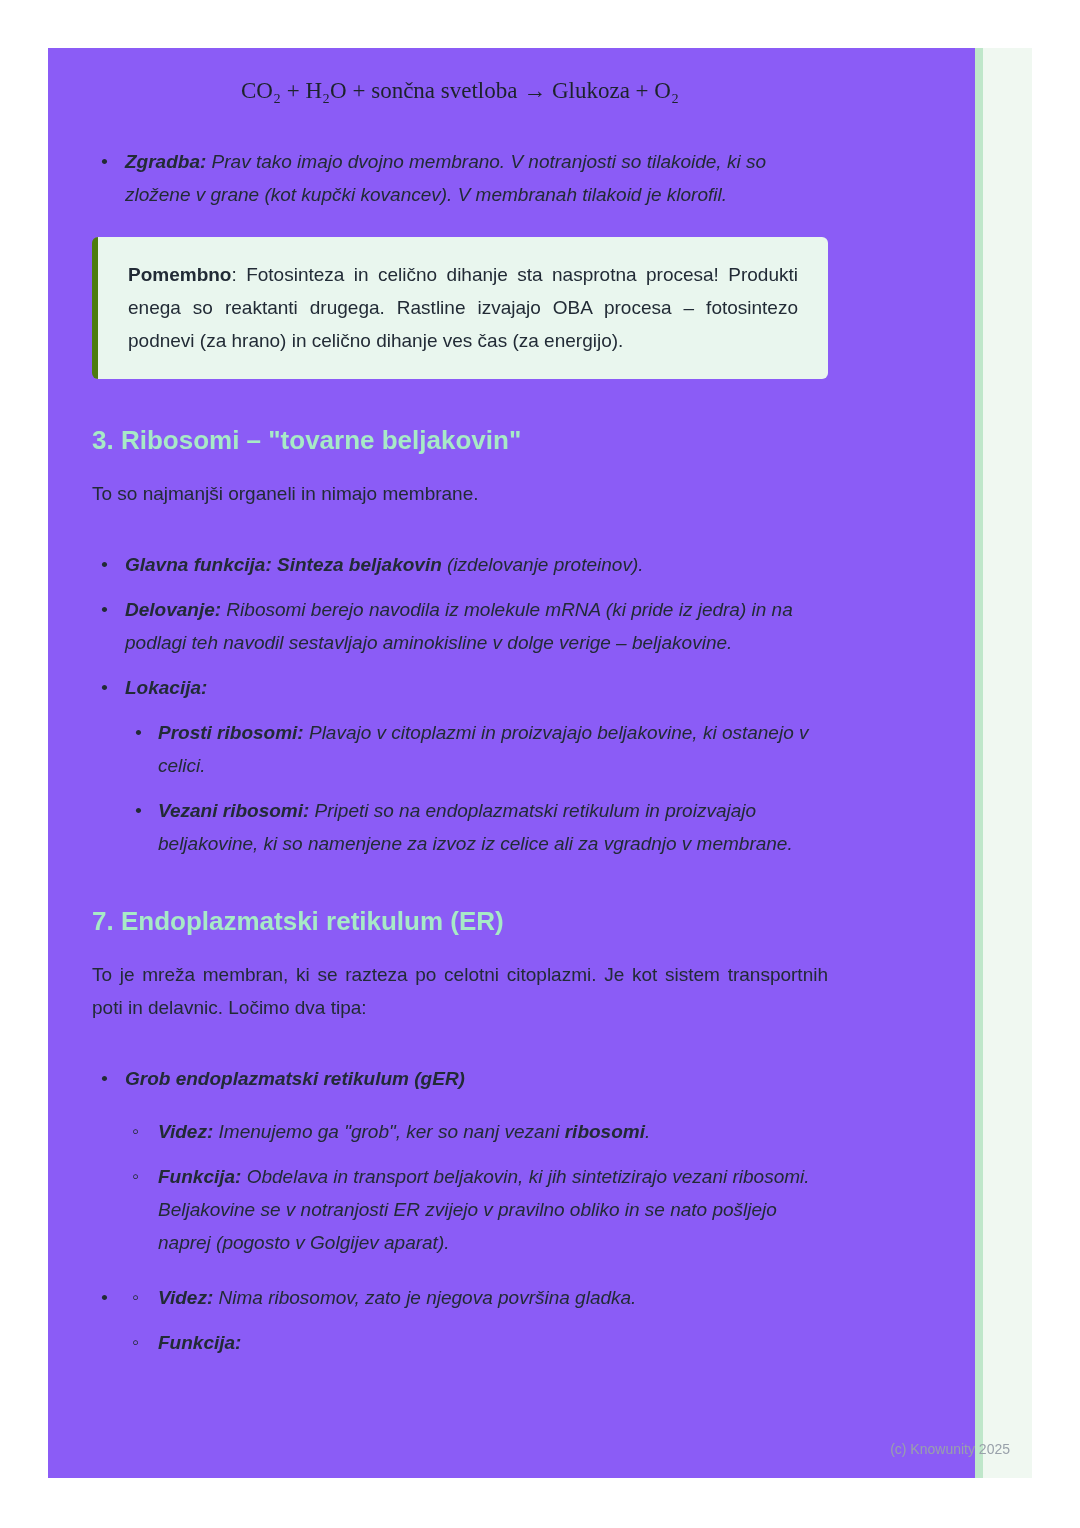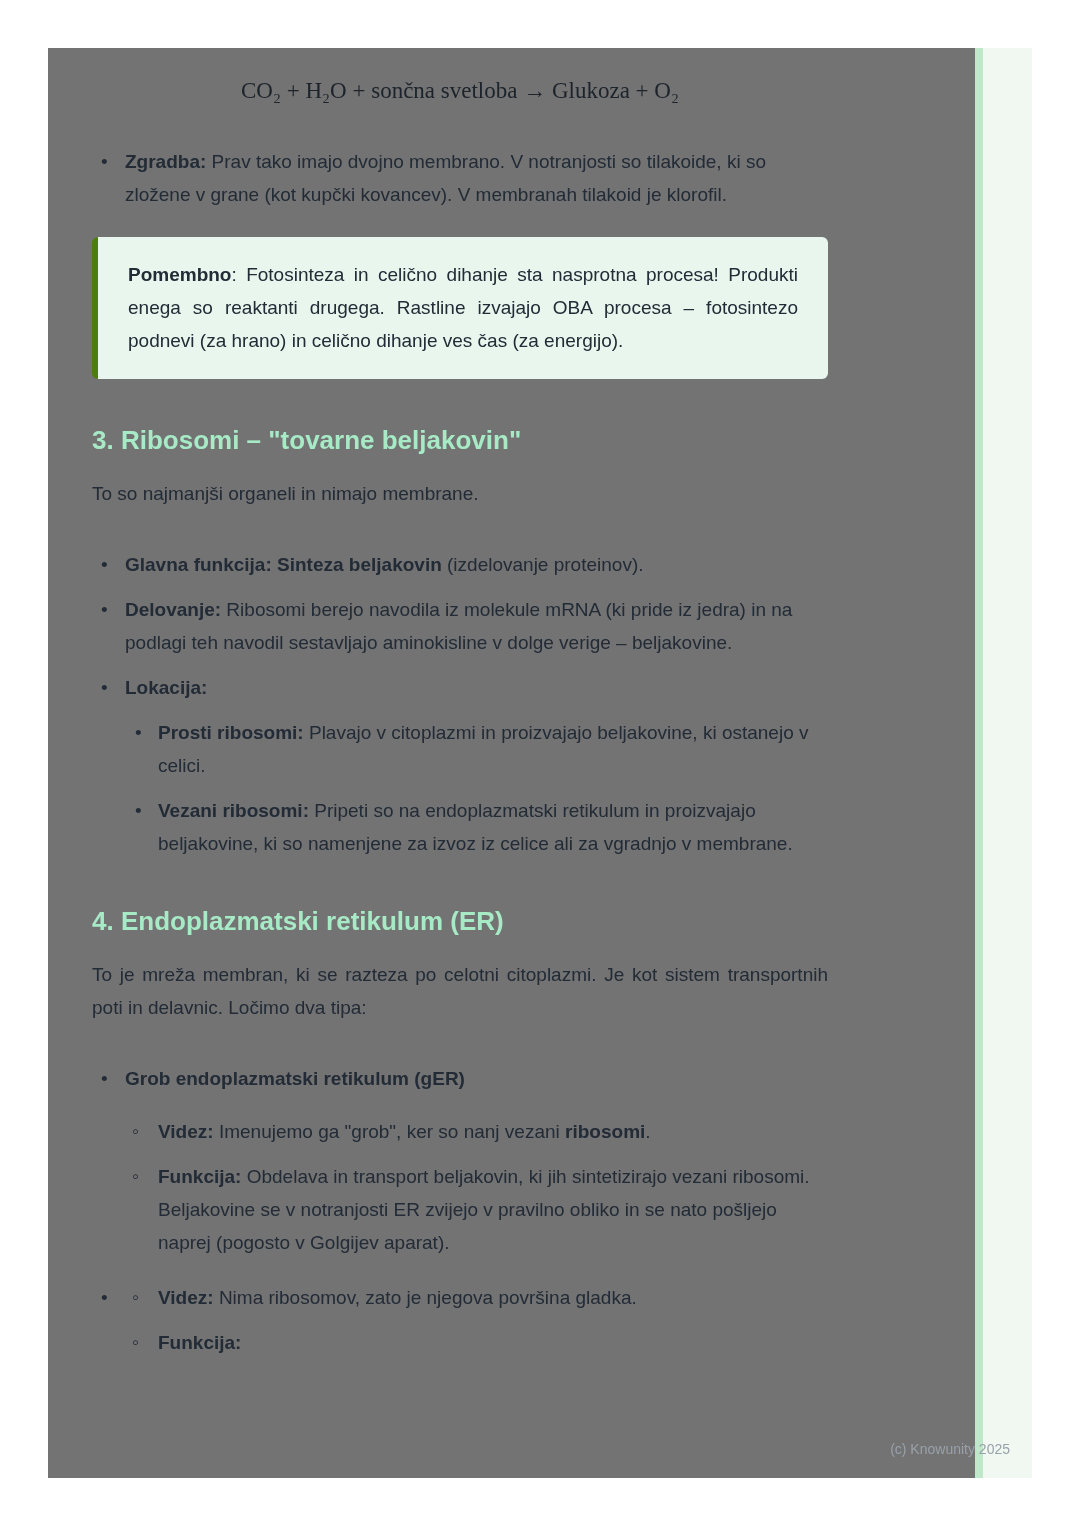--- a/index.html
+++ b/index.html
@@ -3,21 +3,21 @@
 <meta charset="utf-8">
 <style>
   * { margin: 0; padding: 0; box-sizing: border-box; }
   html, body { width: 1080px; height: 1528px; background: #ffffff; font-family: "Liberation Sans", sans-serif; }
   body { position: relative; overflow: hidden; }
 
   .page-card {
     position: absolute;
     left: 48px; top: 48px;
     width: 984px; height: 1430px;
-    background: #737373;
+    background: #8b5cf6;
   }
 
   .edge-strip {
     position: absolute;
     right: 0; top: 0; bottom: 0;
     width: 57px;
     background: #f0f8f1;
     border-left: 8px solid #bfe7ca;
   }
 
@@ -35,21 +35,21 @@
     text-align: center;
     font-family: "Liberation Serif", "DejaVu Serif", serif;
     font-size: 23px;
     line-height: 33px;
     color: #1c232b;
   }
 
   .b { font-weight: 700; }
 
   ul.lvl1 { list-style: none; margin-top: 38px; }
-  ul.lvl1 > li { position: relative; padding-left: 33px; margin-bottom: 12px; }
+  ul.lvl1 > li { position: relative; padding-left: 33px; margin-bottom: 12px; font-style: italic; }
   ul.lvl1 > li::before {
     content: "\2022";
     position: absolute; left: 9px; top: 0;
     font-size: 19px;
   }
 
   ul.lvl2-disc { list-style: none; margin-top: 4px; }
   ul.lvl2-disc > li { position: relative; padding-left: 33px; margin-top: 12px; }
   ul.lvl2-disc > li::before {
     content: "\2022";
@@ -129,21 +129,21 @@
       <li><span class="b">Delovanje:</span><span> Ribosomi berejo navodila iz molekule mRNA (ki pride iz jedra) in na podlagi teh navodil sestavljajo aminokisline v dolge verige – beljakovine.</span></li>
       <li>
         <span class="b">Lokacija:</span>
         <ul class="lvl2-disc">
           <li><span class="b">Prosti ribosomi:</span><span> Plavajo v citoplazmi in proizvajajo beljakovine, ki ostanejo v celici.</span></li>
           <li><span class="b">Vezani ribosomi:</span><span> Pripeti so na endoplazmatski retikulum in proizvajajo beljakovine, ki so namenjene za izvoz iz celice ali za vgradnjo v membrane.</span></li>
         </ul>
       </li>
     </ul>
 
-    <h2 class="section-heading">4. Endoplazmatski retikulum (ER)</h2>
+    <h2 class="section-heading">7. Endoplazmatski retikulum (ER)</h2>
 
     <p class="para justify">To je mreža membran, ki se razteza po celotni citoplazmi. Je kot sistem transportnih poti in delavnic. Ločimo dva tipa:</p>
 
     <ul class="lvl1">
       <li>
         <span class="b">Grob endoplazmatski retikulum (gER)</span>
         <ul class="lvl2-circle">
           <li><span class="b">Videz:</span><span> Imenujemo ga "grob", ker so nanj vezani </span><span class="b">ribosomi</span><span>.</span></li>
           <li><span class="b">Funkcija:</span><span> Obdelava in transport beljakovin, ki jih sintetizirajo vezani ribosomi. Beljakovine se v notranjosti ER zvijejo v pravilno obliko in se nato pošljejo naprej (pogosto v Golgijev aparat).</span></li>
         </ul>

